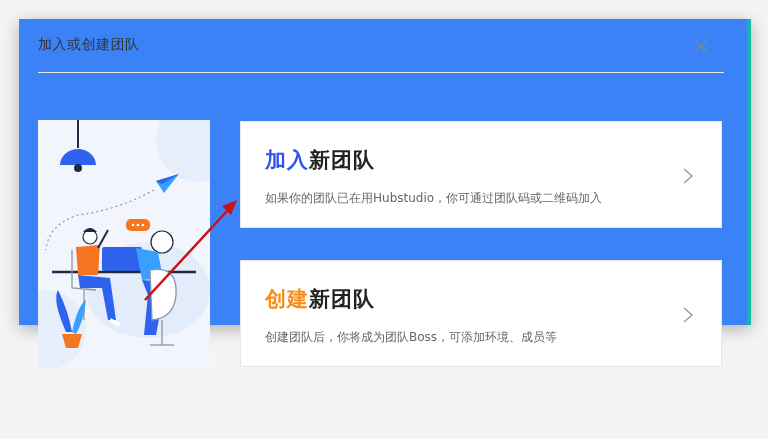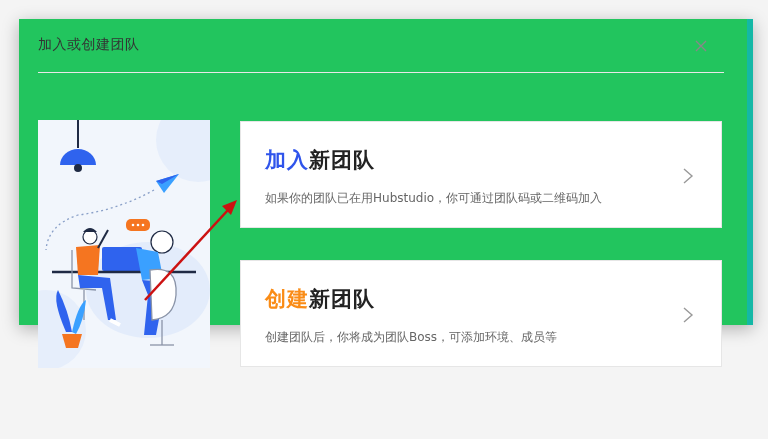--- a/index.html
+++ b/index.html
@@ -1,18 +1,18 @@
 <!DOCTYPE html>
 <html><head>
 <meta charset="utf-8">
 <style>
   html,body{margin:0;padding:0;}
   body{width:768px;height:439px;overflow:hidden;background:#ffffff;position:relative;font-family:"DejaVu Sans","Liberation Sans",sans-serif;}
   .backdrop{position:absolute;inset:0;background:#f4f4f4;}
-  .dialog{position:absolute;left:19px;top:19px;width:728px;height:306px;background:#22c55e;box-shadow:0 4px 16px rgba(0,0,0,.28);border-right:6px solid #14b8a6;}
+  .dialog{position:absolute;left:19px;top:19px;width:728px;height:306px;background:#3b82f6;box-shadow:0 4px 16px rgba(0,0,0,.28);border-right:4px solid #14b8a6;}
   .title{position:absolute;left:19px;top:17px;font-size:14px;color:#333;letter-spacing:.5px;}
   .close{position:absolute;left:672px;top:17px;width:20px;height:20px;cursor:pointer;}
   .divider{position:absolute;left:19px;top:53px;width:686px;height:1px;background:#e8e8e8;}
   .illus{position:absolute;left:19px;top:101px;width:172px;height:248px;background:#f2f6fc;overflow:hidden;}
   .card{position:absolute;left:221px;width:482px;height:107px;border:1px solid #e6e6e6;box-sizing:border-box;cursor:pointer;background:#fff;}
   .card1{top:102px;}
   .card2{top:241px;}
   .card-title{position:absolute;left:24px;top:24px;font-size:21px;font-weight:bold;color:#222;letter-spacing:1px;}
   .card-title .hl-blue{color:#2f54eb;}
   .card-title .hl-orange{color:#fa8c16;}

